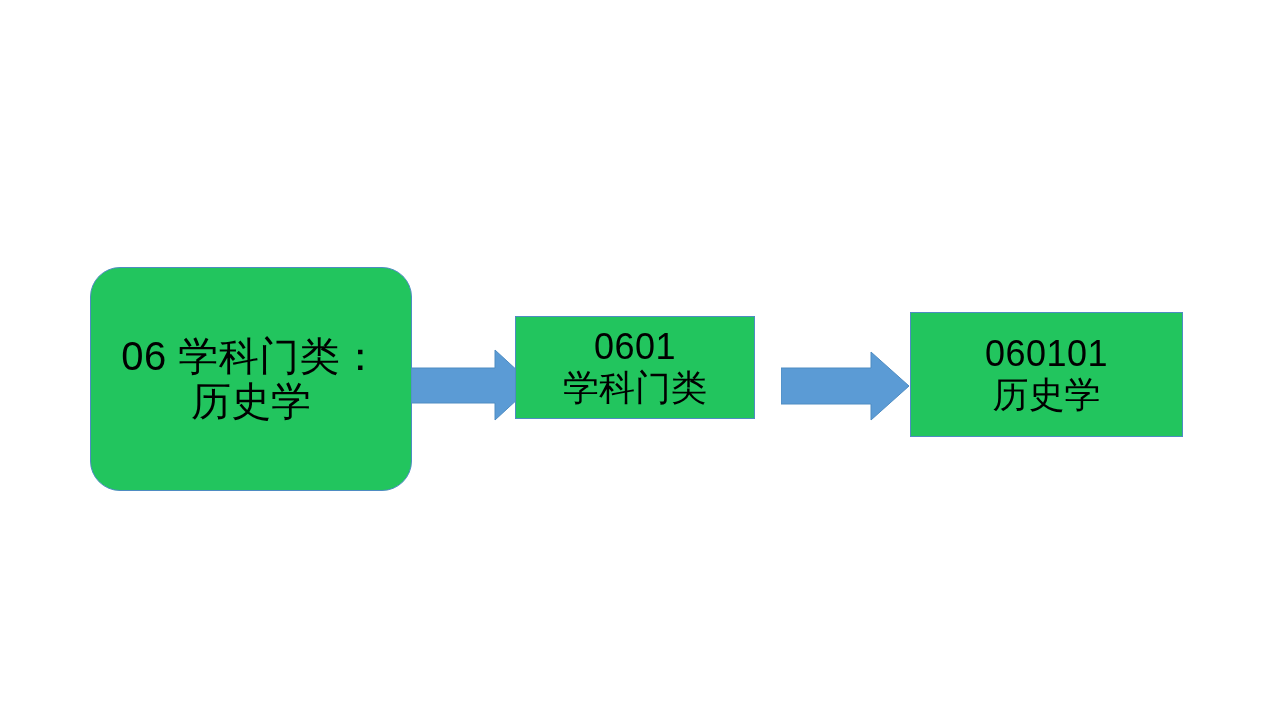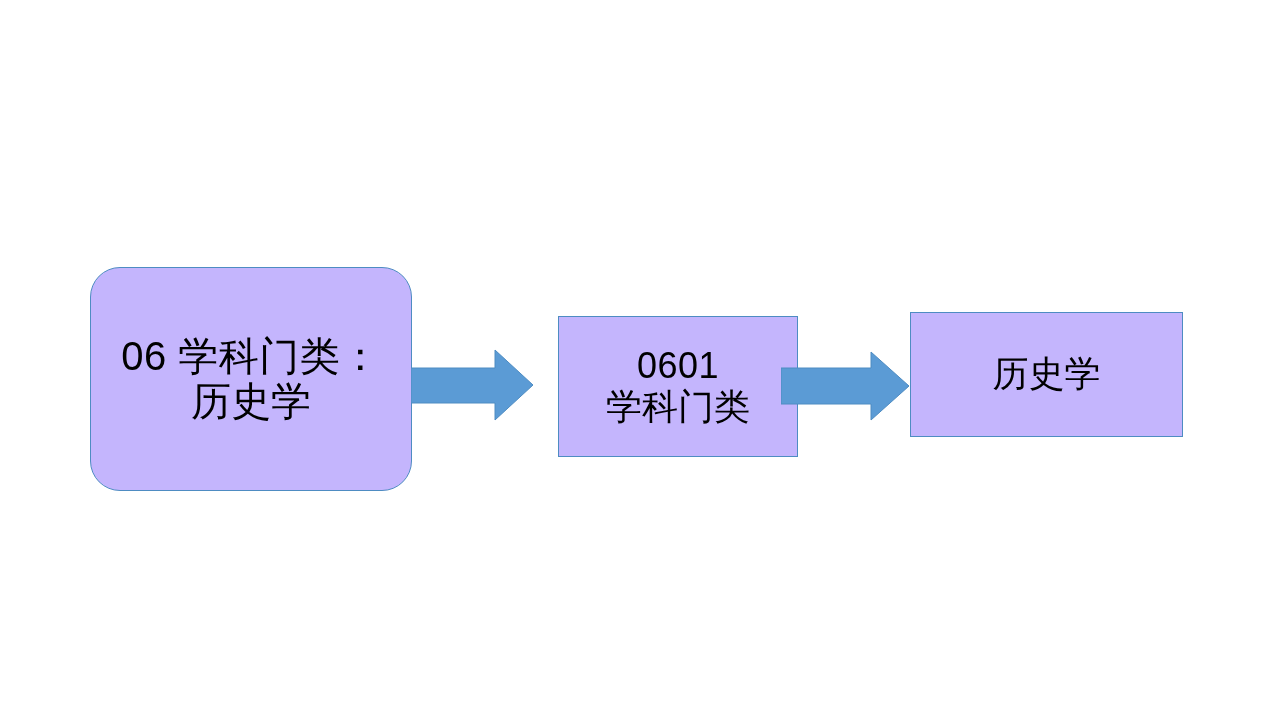--- a/index.html
+++ b/index.html
@@ -11,21 +11,21 @@
     position: relative;
     width: 1280px;
     height: 720px;
     background: #ffffff;
     overflow: hidden;
     font-family: "Liberation Sans", "DejaVu Sans", sans-serif;
   }
 
   .node {
     position: absolute;
-    background: #c4b5fd;
+    background: #22c55e;
     border: 1px solid #4e8cc2;
     box-sizing: border-box;
     display: flex;
     flex-direction: column;
     align-items: center;
     justify-content: center;
     color: #000000;
     text-align: center;
     line-height: 1.12;
     white-space: nowrap;
@@ -38,24 +38,24 @@
     width: 322px;
     height: 224px;
     border-radius: 30px;
   }
   #node-category .line {
     font-size: 40px;
   }
 
   
   #node-class {
-    left: 558px;
+    left: 515px;
     top: 316px;
     width: 240px;
-    height: 141px;
+    height: 103px;
   }
   #node-class .line {
     font-size: 36px;
   }
 
   
   #node-major {
     left: 910px;
     top: 312px;
     width: 273px;
@@ -110,16 +110,17 @@
     <span class="line">学科门类</span>
   </div>
 
   <div class="arrow" id="arrow-2">
     <svg viewBox="0 0 130 72" width="130" height="72" preserveAspectRatio="none">
       <polygon points="0,18 90,18 90,2 128,36 90,70 90,54 0,54" fill="#5B9BD5" stroke="#4E8CC2" stroke-width="1"></polygon>
     </svg>
   </div>
 
   <div class="node" id="node-major">
+    <span class="line line-num">060101</span>
     <span class="line">历史学</span>
   </div>
 
 </div>
 
 </body></html>

